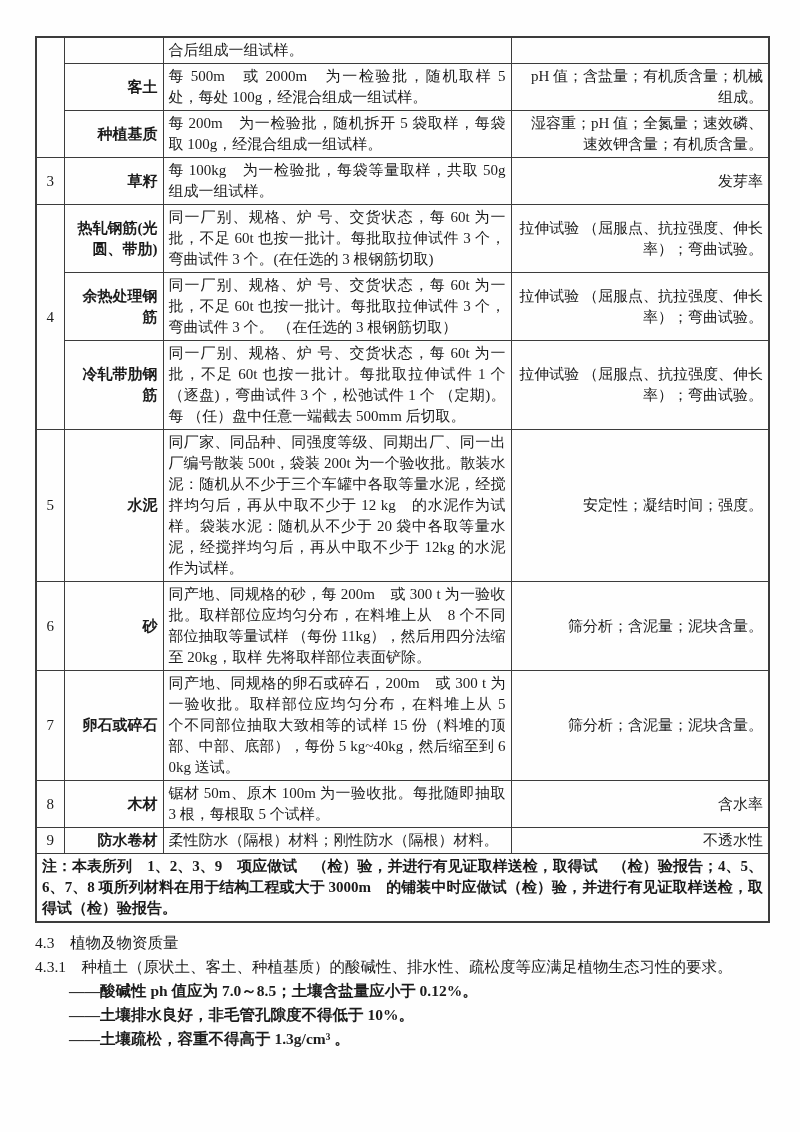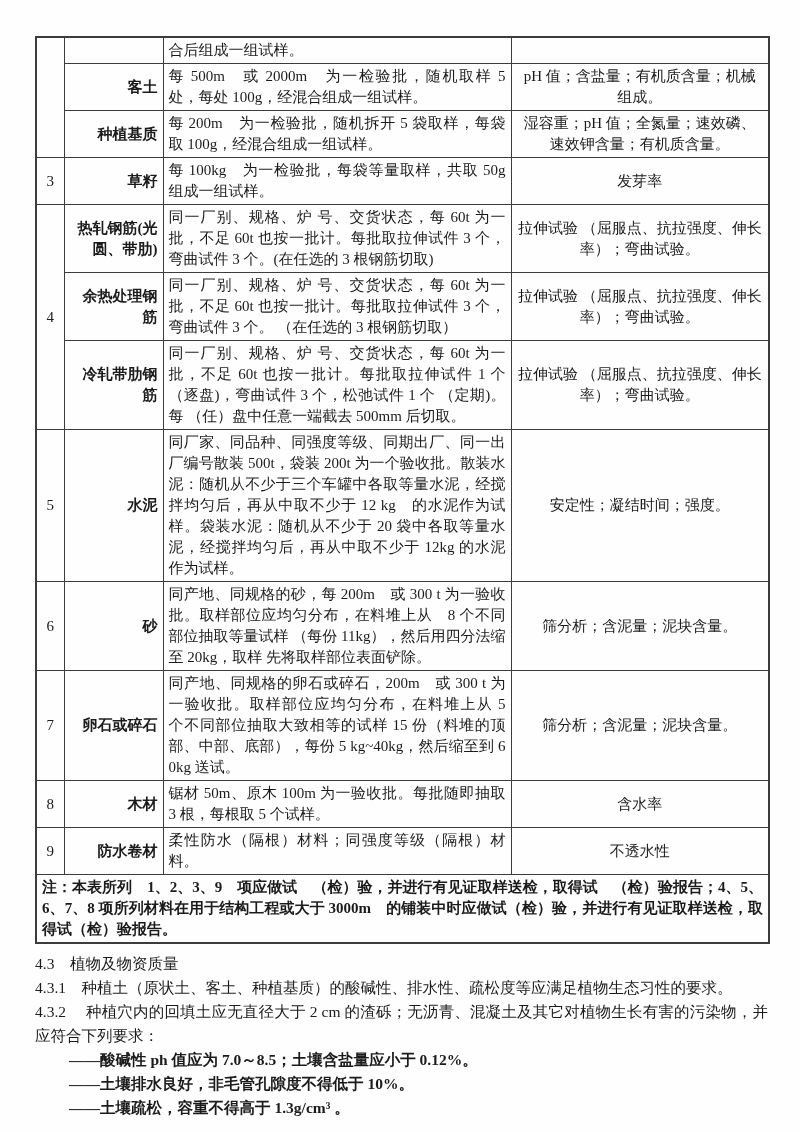--- a/index.html
+++ b/index.html
@@ -29,21 +29,21 @@
     word-break:break-all;
     overflow-wrap:anywhere;
   }
   col.w-no{width:28px;}
   col.w-name{width:99px;}
   col.w-samp{width:348px;}
   col.w-test{width:258px;}
   td.c-no{text-align:center;}
   td.c-name{text-align:right;font-weight:bold;}
   td.c-samp{text-align:justify;}
-  td.c-test{text-align:center;}
+  td.c-test{text-align:right;}
   td.c-note{
     text-align:justify;
     line-height:23px;
     padding:3px 6px;
     font-weight:bold;
   }
   .bodytext{
     margin-top:8px;
     font-size:15.5px;
     line-height:24px;
@@ -135,33 +135,32 @@
       <tr>
         <td class="c-no">8</td>
         <td class="c-name">木材</td>
         <td class="c-samp">锯材 50m、原木 100m 为一验收批。每批随即抽取 3 根，每根取 5 个试样。</td>
         <td class="c-test">含水率</td>
       </tr>
 
       <tr>
         <td class="c-no">9</td>
         <td class="c-name">防水卷材</td>
-        <td class="c-samp">柔性防水（隔根）材料；同强度等级（隔根）材料。</td>
+        <td class="c-samp">柔性防水（隔根）材料；刚性防水（隔根）材料。</td>
         <td class="c-test">不透水性</td>
       </tr>
 
       <tr>
         <td class="c-note" colspan="4">注：本表所列　1、2、3、9　项应做试　（检）验，并进行有见证取样送检，取得试　（检）验报告；4、5、6、7、8 项所列材料在用于结构工程或大于 3000m　的铺装中时应做试（检）验，并进行有见证取样送检，取得试（检）验报告。</td>
       </tr>
     </tbody>
   </table>
 
   <div class="bodytext">
     <p>4.3　植物及物资质量</p>
     <p>4.3.1　种植土（原状土、客土、种植基质）的酸碱性、排水性、疏松度等应满足植物生态习性的要求。</p>
-    <p>4.3.2　 种植穴内的回填土应无直径大于 2 cm 的渣砾；无沥青、混凝土及其它对植物生长有害的污染物，并应符合下列要求：</p>
     <p class="p-dash">——酸碱性 ph 值应为 7.0～8.5；土壤含盐量应小于 0.12%。</p>
     <p class="p-dash">——土壤排水良好，非毛管孔隙度不得低于 10%。</p>
     <p class="p-dash">——土壤疏松，容重不得高于 1.3g/cm³ 。</p>
 
   </div>
 
 </div>
 
 </body></html>

